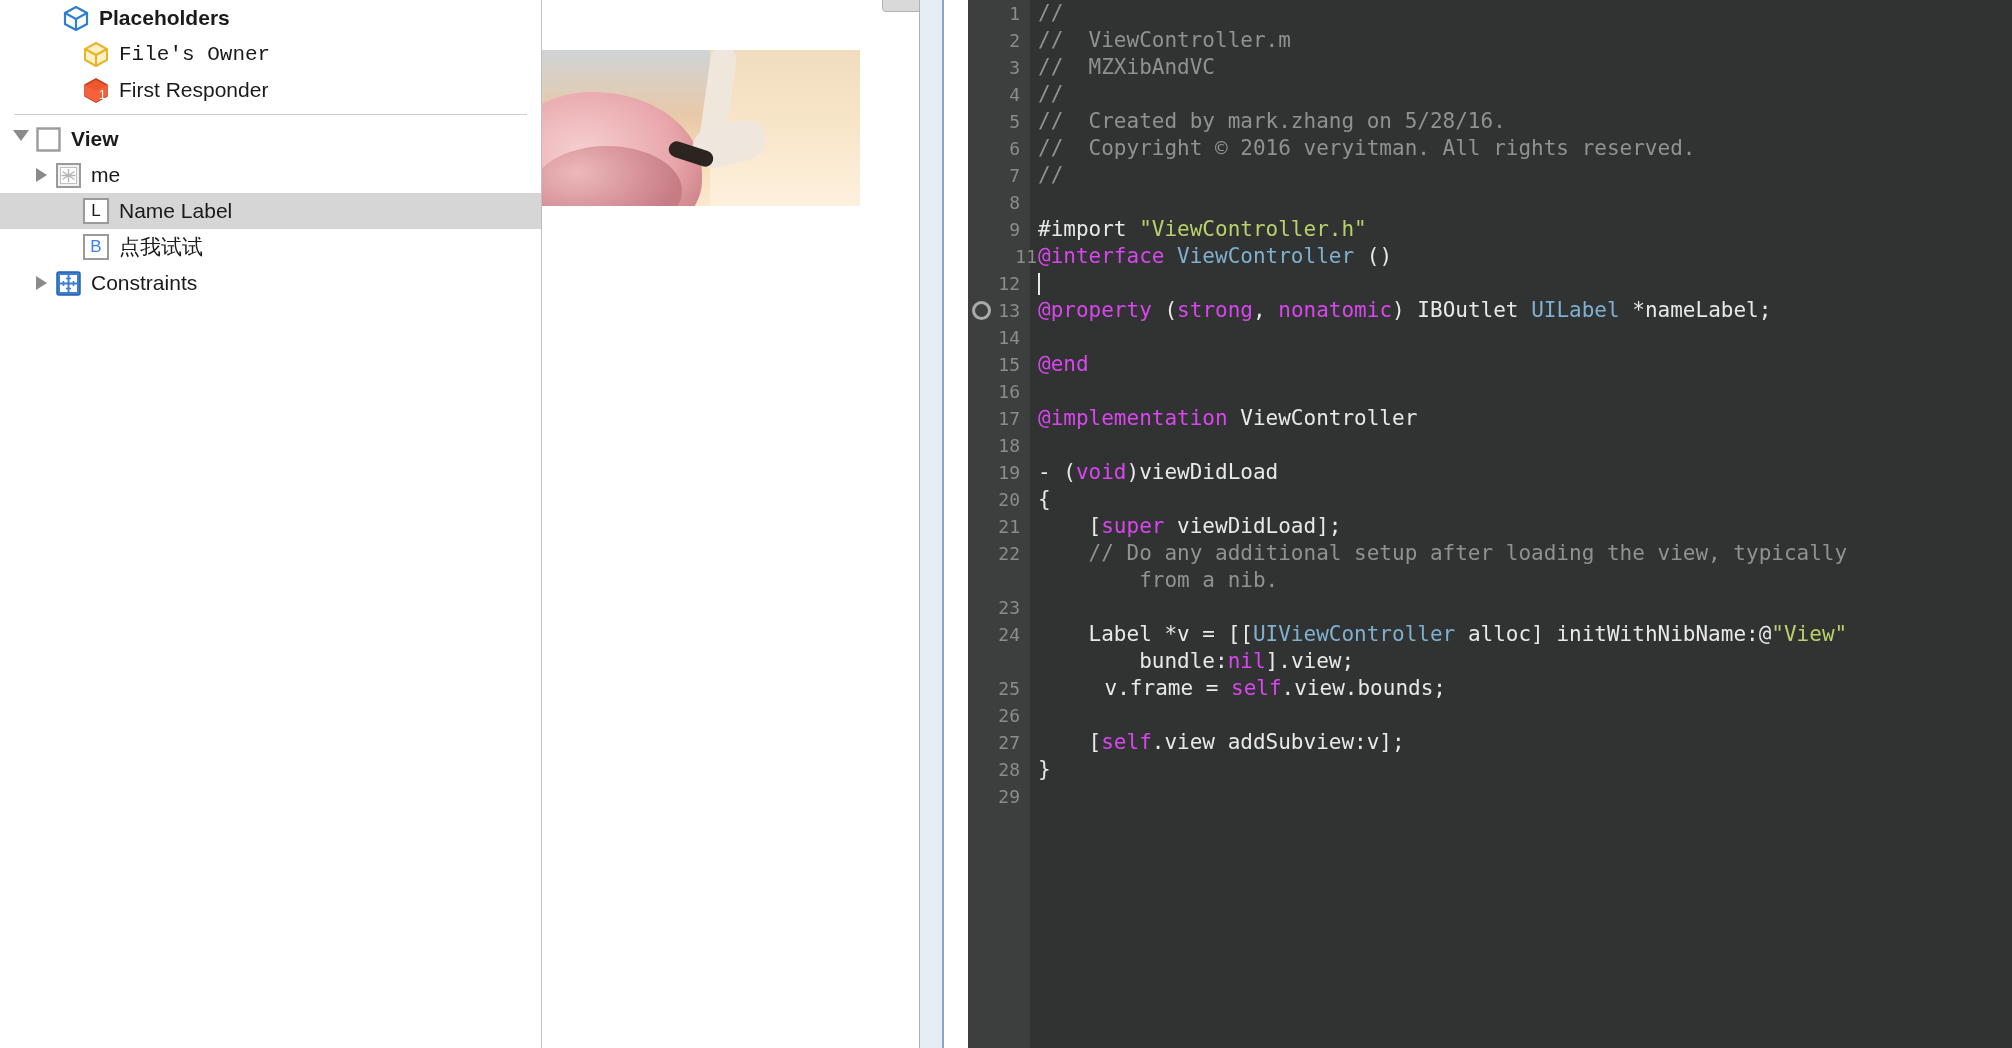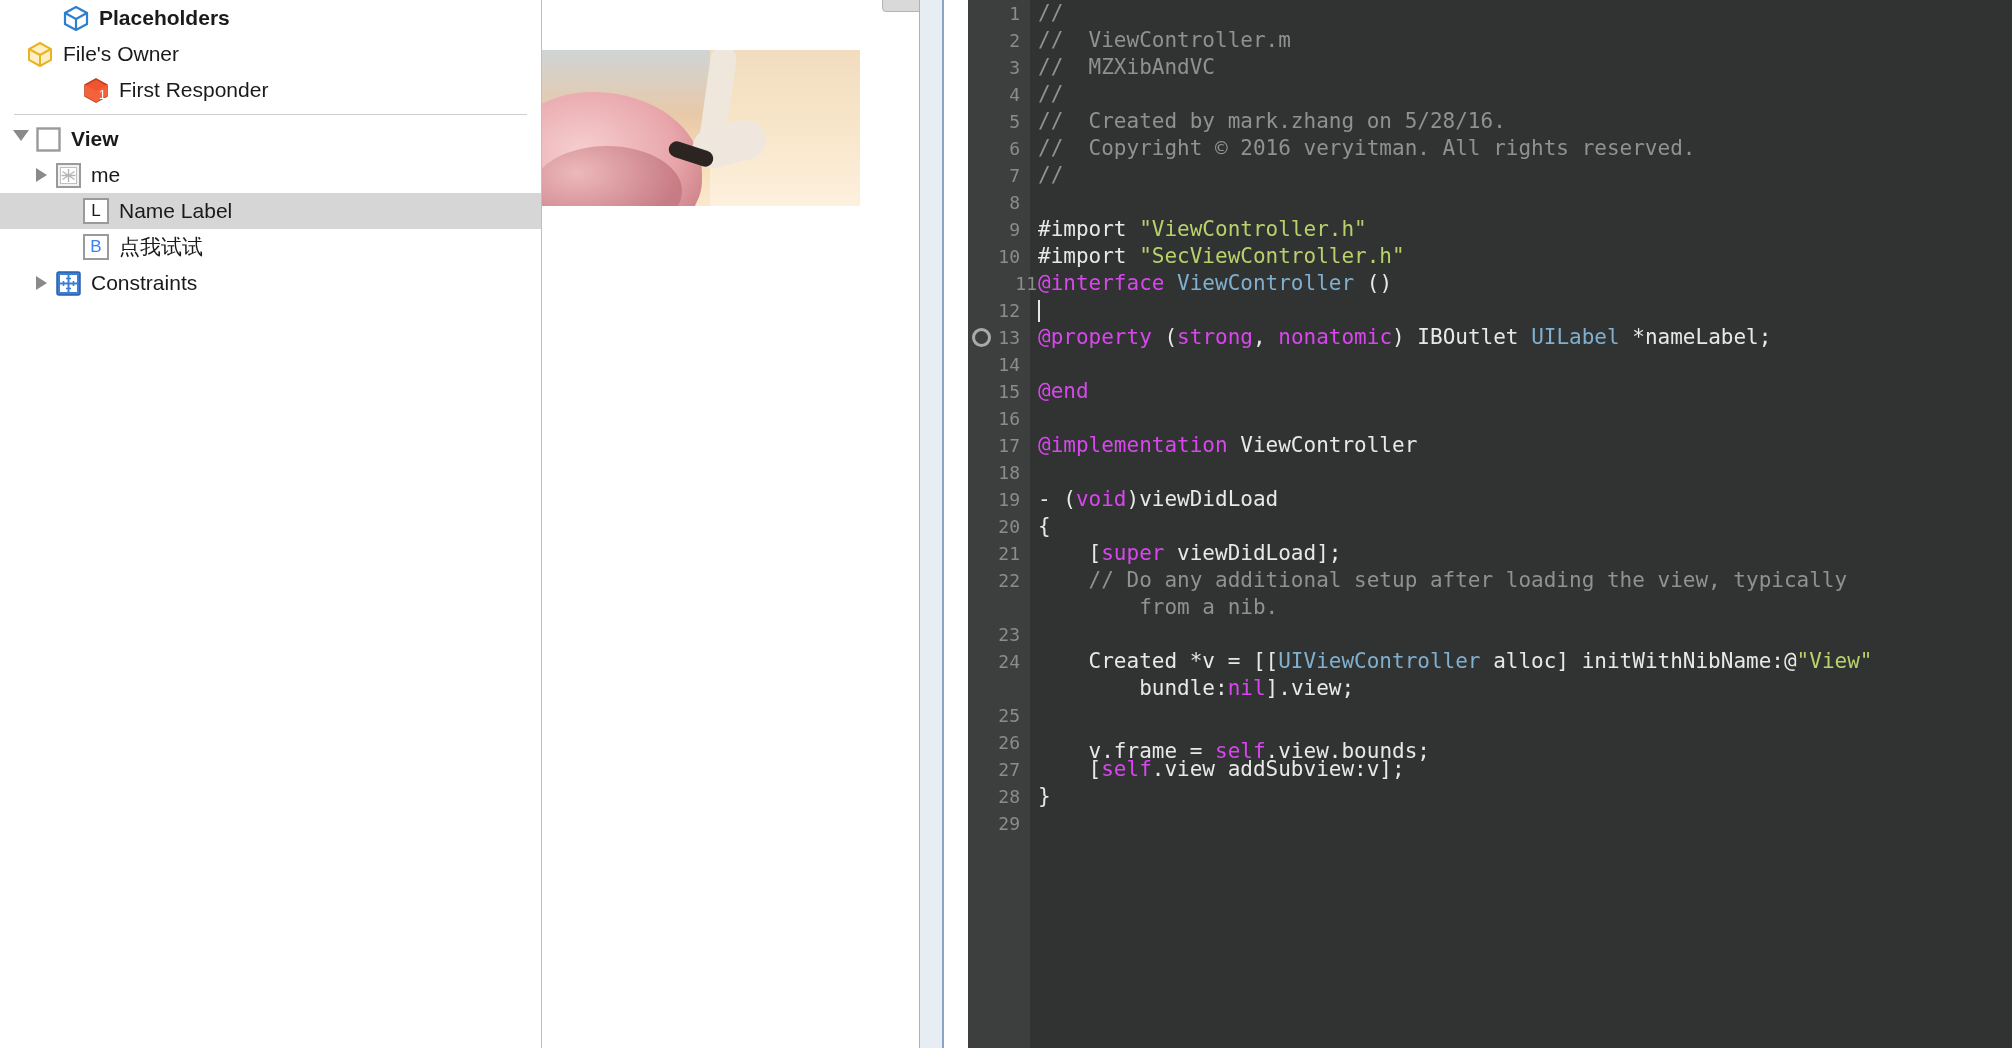--- a/index.html
+++ b/index.html
@@ -175,21 +175,21 @@
           <div class="twisty"></div>
           <div class="ico">
             <svg width="28" height="28" viewBox="0 0 28 28">
               <path d="M14 3 L25 9 L25 20 L14 26 L3 20 L3 9 Z" fill="#fff" stroke="#2f7fd0" stroke-width="2.2"></path>
               <path d="M3 9 L14 15 L25 9" fill="none" stroke="#2f7fd0" stroke-width="2.2"></path>
               <path d="M14 15 L14 26" fill="none" stroke="#2f7fd0" stroke-width="2.2"></path>
             </svg>
           </div>
           <div class="lbl bold">Placeholders</div>
         </div>
-        <div class="row" style="">
+        <div class="row" style="padding-left: 56px; font-family: Liberation Mono, monospace;">
           <div class="twisty"></div>
           <div class="ico">
             <svg width="28" height="28" viewBox="0 0 28 28">
               <path d="M14 3 L25 9 L25 20 L14 26 L3 20 L3 9 Z" fill="#fdf0c4" stroke="#e8b325" stroke-width="2"></path>
               <path d="M3 9 L14 15 L25 9" fill="none" stroke="#e8b325" stroke-width="2"></path>
               <path d="M14 15 L14 26" fill="none" stroke="#e8b325" stroke-width="2"></path>
             </svg>
           </div>
           <div class="lbl">File's Owner</div>
         </div>
@@ -285,38 +285,37 @@
       <div id="code-lines">
           <div class="line"><div class="lnum" style="left: -62px;">1</div><div class="ltext" style="left: 8px;"><span class="cm">//</span></div></div>
           <div class="line"><div class="lnum" style="left: -62px;">2</div><div class="ltext" style="left: 8px;"><span class="cm">//  ViewController.m</span></div></div>
           <div class="line"><div class="lnum" style="left: -62px;">3</div><div class="ltext" style="left: 8px;"><span class="cm">//  MZXibAndVC</span></div></div>
           <div class="line"><div class="lnum" style="left: -62px;">4</div><div class="ltext" style="left: 8px;"><span class="cm">//</span></div></div>
           <div class="line"><div class="lnum" style="left: -62px;">5</div><div class="ltext" style="left: 8px;"><span class="cm">//  Created by mark.zhang on 5/28/16.</span></div></div>
           <div class="line"><div class="lnum" style="left: -62px;">6</div><div class="ltext" style="left: 8px;"><span class="cm">//  Copyright © 2016 veryitman. All rights reserved.</span></div></div>
           <div class="line"><div class="lnum" style="left: -62px;">7</div><div class="ltext" style="left: 8px;"><span class="cm">//</span></div></div>
           <div class="line"><div class="lnum" style="left: -62px;">8</div><div class="ltext" style="left: 8px;"></div></div>
           <div class="line"><div class="lnum" style="left: -62px;">9</div><div class="ltext" style="left: 8px;"><span class="pl">#import </span><span class="str">"ViewController.h"</span></div></div>
-          <div class="line"><div class="lnum" style="left: -62px;">10</div><div class="ltext" style="left: 8px;"><span class="pl">#import </span><span class="str">"SecViewController.h"</span></div></div>
           <div class="line"><div class="lnum" style="left: -62px; margin-left: 17px;">11</div><div class="ltext" style="left: 8px;"><span class="kw">@interface </span><span class="cls">ViewController</span><span class="pl"> ()</span></div></div>
           <div class="line"><div class="lnum" style="left: -62px;">12</div><div class="caret" style="left: 8px;"></div><div class="ltext" style="left: 8px;"></div></div>
           <div class="line"><div class="lnum" style="left: -62px;">13</div><div class="breakpt" style="left: -58px;"></div><div class="ltext" style="left: 8px;"><span class="kw">@property </span><span class="pl">(</span><span class="kw">strong</span><span class="pl">, </span><span class="kw">nonatomic</span><span class="pl">) </span><span class="pl">IBOutlet </span><span class="cls">UILabel</span><span class="pl"> *nameLabel;</span></div></div>
           <div class="line"><div class="lnum" style="left: -62px;">14</div><div class="ltext" style="left: 8px;"></div></div>
           <div class="line"><div class="lnum" style="left: -62px;">15</div><div class="ltext" style="left: 8px;"><span class="kw">@end</span></div></div>
           <div class="line"><div class="lnum" style="left: -62px;">16</div><div class="ltext" style="left: 8px;"></div></div>
           <div class="line"><div class="lnum" style="left: -62px;">17</div><div class="ltext" style="left: 8px;"><span class="kw">@implementation </span><span class="pl">ViewController</span></div></div>
           <div class="line"><div class="lnum" style="left: -62px;">18</div><div class="ltext" style="left: 8px;"></div></div>
           <div class="line"><div class="lnum" style="left: -62px;">19</div><div class="ltext" style="left: 8px;"><span class="pl">- (</span><span class="kw">void</span><span class="pl">)viewDidLoad</span></div></div>
           <div class="line"><div class="lnum" style="left: -62px;">20</div><div class="ltext" style="left: 8px;"><span class="pl">{</span></div></div>
           <div class="line"><div class="lnum" style="left: -62px;">21</div><div class="ltext" style="left: 8px;"><span class="pl">    [</span><span class="kw">super</span><span class="pl"> viewDidLoad];</span></div></div>
           <div class="line"><div class="lnum" style="left: -62px;">22</div><div class="ltext" style="left: 8px;"><span class="cm">    // Do any additional setup after loading the view, typically</span></div></div>
           <div class="line"><div class="lnum" style="left: -62px;"></div><div class="ltext" style="left: 8px;"><span class="cm">        from a nib.</span></div></div>
           <div class="line"><div class="lnum" style="left: -62px;">23</div><div class="ltext" style="left: 8px;"></div></div>
-          <div class="line"><div class="lnum" style="left: -62px;">24</div><div class="ltext" style="left: 8px;"><span class="pl">    Created *v = [[</span><span class="cls">UIViewController</span><span class="pl"> alloc] initWithNibName:@</span><span class="str">"View"</span></div></div>
+          <div class="line"><div class="lnum" style="left: -62px;">24</div><div class="ltext" style="left: 8px;"><span class="pl">    Label *v = [[</span><span class="cls">UIViewController</span><span class="pl"> alloc] initWithNibName:@</span><span class="str">"View"</span></div></div>
           <div class="line"><div class="lnum" style="left: -62px;"></div><div class="ltext" style="left: 8px;"><span class="pl">        bundle:</span><span class="kw">nil</span><span class="pl">].view;</span></div></div>
-          <div class="line"><div class="lnum" style="left: -62px;">25</div><div class="ltext" style="left: 8px; margin-top: 36px;"><span class="pl">    v.frame = </span><span class="kw">self</span><span class="pl">.view.bounds;</span></div></div>
+          <div class="line"><div class="lnum" style="left: -62px;">25</div><div class="ltext" style="left: 24px;"><span class="pl">    v.frame = </span><span class="kw">self</span><span class="pl">.view.bounds;</span></div></div>
           <div class="line"><div class="lnum" style="left: -62px;">26</div><div class="ltext" style="left: 8px;"></div></div>
           <div class="line"><div class="lnum" style="left: -62px;">27</div><div class="ltext" style="left: 8px;"><span class="pl">    [</span><span class="kw">self</span><span class="pl">.view addSubview:v];</span></div></div>
           <div class="line"><div class="lnum" style="left: -62px;">28</div><div class="ltext" style="left: 8px;"><span class="pl">}</span></div></div>
           <div class="line"><div class="lnum" style="left: -62px;">29</div><div class="ltext" style="left: 8px;"></div></div>
         </div>
     </div>
   </div>
 
 </div>
 

